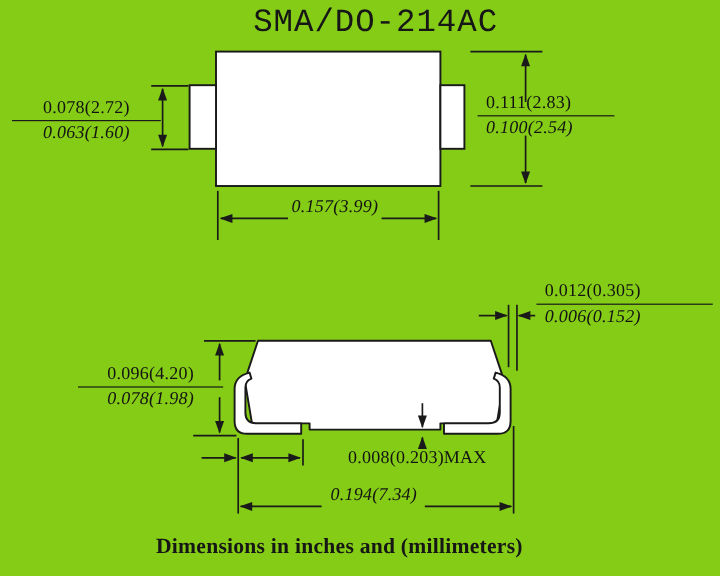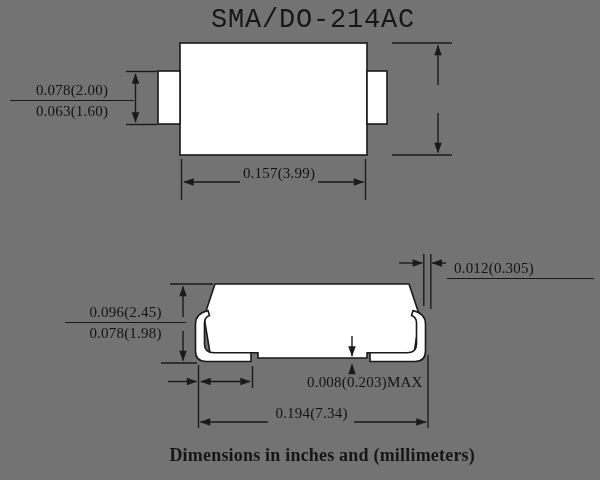--- a/index.html
+++ b/index.html
@@ -1,29 +1,29 @@
 <!DOCTYPE html>
 <html><head>
 <meta charset="utf-8">
 <style>
   html,body{margin:0;padding:0;background:#fff;}
-  .canvas{position:relative;width:600px;height:480px;background:#737373;overflow:hidden;
+  .canvas{position:relative;width:600px;height:480px;background:#84cc16;overflow:hidden;
           font-family:"Liberation Serif",serif;color:#111;}
   .title{position:absolute;left:211px;top:5px;font-family:"Liberation Mono",monospace;
          font-size:27px;letter-spacing:0.8px;color:#161616;white-space:nowrap;}
-  .caption{position:absolute;left:130px;top:445px;width:345px;text-align:right;
+  .caption{position:absolute;left:130px;top:445px;width:345px;text-align:left;
            font-size:18px;font-weight:bold;letter-spacing:0.2px;color:#161616;white-space:nowrap;}
   svg.draw{position:absolute;left:0;top:0;}
   .frac{position:absolute;font-size:15px;line-height:16px;color:#131313;letter-spacing:0.2px;}
   .frac .num{display:flex;justify-content:center;white-space:nowrap;
              padding-bottom:2px;border-bottom:1.7px solid #1a1a1a;}
-  .frac .den{display:flex;justify-content:center;white-space:nowrap;margin-top:2px;}
+  .frac .den{display:flex;justify-content:center;white-space:nowrap;margin-top:2px;font-style:italic;}
   .frac.alignleft .num,.frac.alignleft .den{justify-content:flex-start;padding-left:7px;}
   .plain{position:absolute;font-size:15px;line-height:16px;color:#131313;
-         letter-spacing:0.2px;white-space:nowrap;margin-left:17px;}
+         letter-spacing:0.2px;white-space:nowrap;}
 </style>
 </head>
 <body>
 
 <div class="canvas">
 
   <div class="title">SMA/DO-214AC</div>
 
   <svg class="draw" width="600" height="480" viewBox="0 0 600 480">
     <defs>
@@ -95,39 +95,44 @@
 
       <g stroke-width="1.4">
         <line x1="428" y1="355" x2="428" y2="428"></line>
         <line x1="268" y1="422" x2="200.5" y2="422" marker-end="url(#arr)"></line>
         <line x1="354" y1="422" x2="426" y2="422" marker-end="url(#arr)"></line>
       </g>
     </g>
   </svg>
 
   <div class="frac" style="left:10px;top:82px;width:124px">
-    <div class="num">0.078(2.00)</div>
+    <div class="num">0.078(2.72)</div>
     <div class="den">0.063(1.60)</div>
   </div>
 
+  <div class="frac alignleft" style="left:398px;top:78px;width:114px">
+    <div class="num">0.111(2.83)</div>
+    <div class="den">0.100(2.54)</div>
+  </div>
 
   <div class="frac" style="left:243px;top:163px;width:72px">
     <div class="den">0.157(3.99)</div>
   </div>
 
   <div class="frac" style="left:65px;top:304px;width:121px">
-    <div class="num">0.096(2.45)</div>
+    <div class="num">0.096(4.20)</div>
     <div class="den">0.078(1.98)</div>
   </div>
 
   <div class="frac" style="left:48px;top:363px;width:120px">
   </div>
 
-  <div class="frac alignleft" style="left:447px;top:260px;width:147px">
+  <div class="frac alignleft" style="left:447px;top:235px;width:147px">
     <div class="num">0.012(0.305)</div>
+    <div class="den">0.006(0.152)</div>
   </div>
 
   <div class="plain" style="left:290px;top:374px">0.008(0.203)MAX</div>
 
   <div class="frac" style="left:270px;top:403px;width:83px">
     <div class="den">0.194(7.34)</div>
   </div>
 
   <div class="caption">Dimensions in inches and (millimeters)</div>
 

